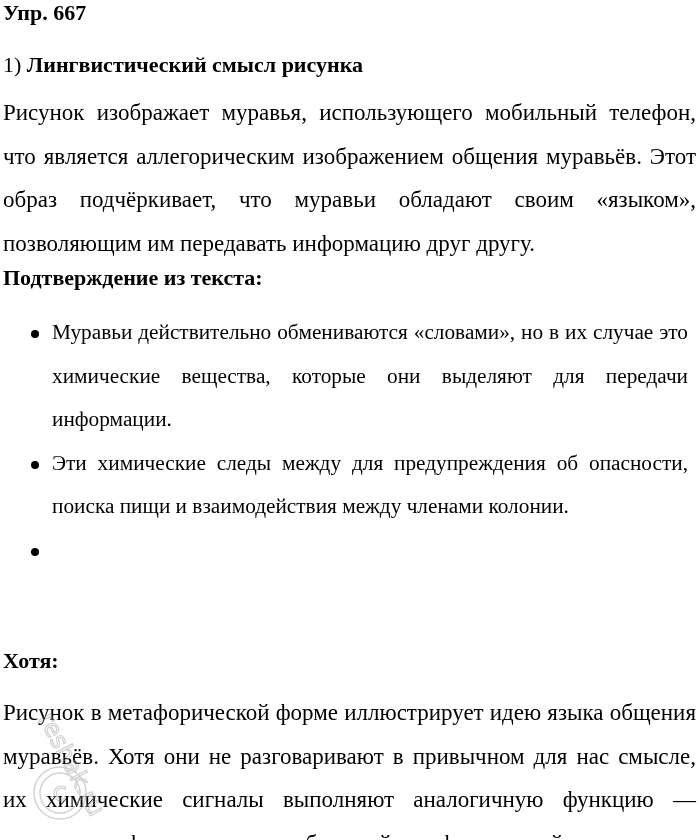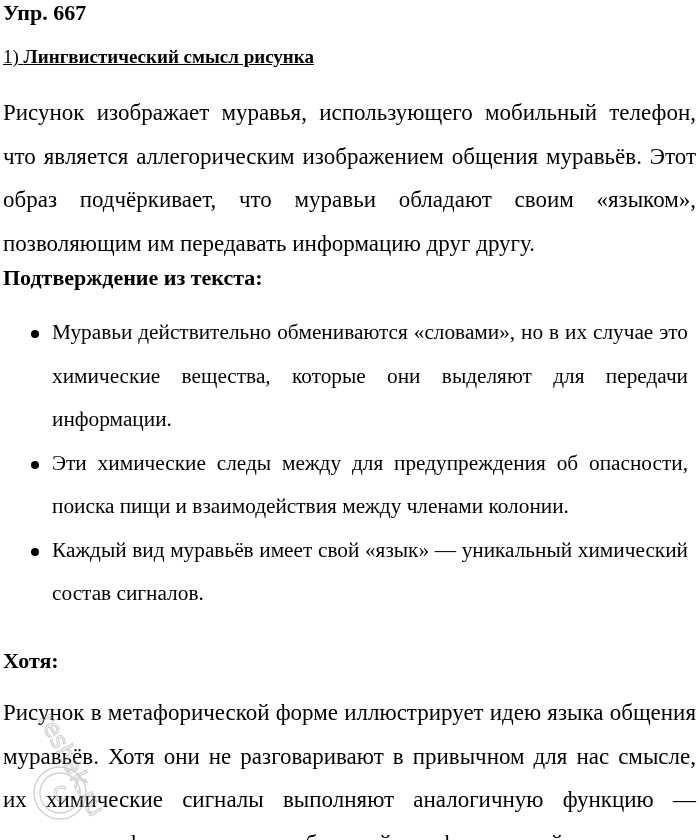--- a/index.html
+++ b/index.html
@@ -36,25 +36,24 @@
     }
     .ex-number {
       font-weight: bold;
     }
     .copyright {
       font-weight: normal;
     }
     .section-title {
       position: absolute;
       left: 3px;
-      top: 44px;
-      font-size: 19px;
+      top: 52px;
+      font-size: 22px;
       line-height: 26px;
       white-space: nowrap;
-      text-decoration: underline;
     }
     .section-title .title-text {
       font-weight: bold;
     }
     .para {
       position: absolute;
       left: 3px;
       width: 693px;
       font-size: 23px;
       line-height: 43.5px;
@@ -136,21 +135,20 @@
     <li class="bullet-item">
       <span class="bullet-dot"></span>
       <span>Муравьи действительно обмениваются «словами», но в их случае это химические вещества, которые они выделяют для передачи информации.</span>
     </li>
     <li class="bullet-item">
       <span class="bullet-dot"></span>
       <span>Эти химические следы между для предупреждения об опасности, поиска пищи и взаимодействия между членами колонии.</span>
     </li>
     <li class="bullet-item">
       <span class="bullet-dot"></span>
-      <span>Каждый вид муравьёв имеет свой «язык» — уникальный химический состав сигналов.</span>
     </li>
   </ul>
 
   <h3 class="heading h-conclusion">Хотя:</h3>
 
   <p class="para p-conclusion">Рисунок в метафорической форме иллюстрирует идею языка общения муравьёв. Хотя они не разговаривают в привычном для нас смысле, их химические сигналы выполняют аналогичную функцию — передают информацию, как мобильный телефон у людей.</p>
 
   <svg class="watermark" viewBox="0 0 110 150" xmlns="http://www.w3.org/2000/svg">
     <g fill="none" stroke="#9a9a9a" stroke-width="1.4">
       <circle cx="42" cy="105" r="26"></circle>

